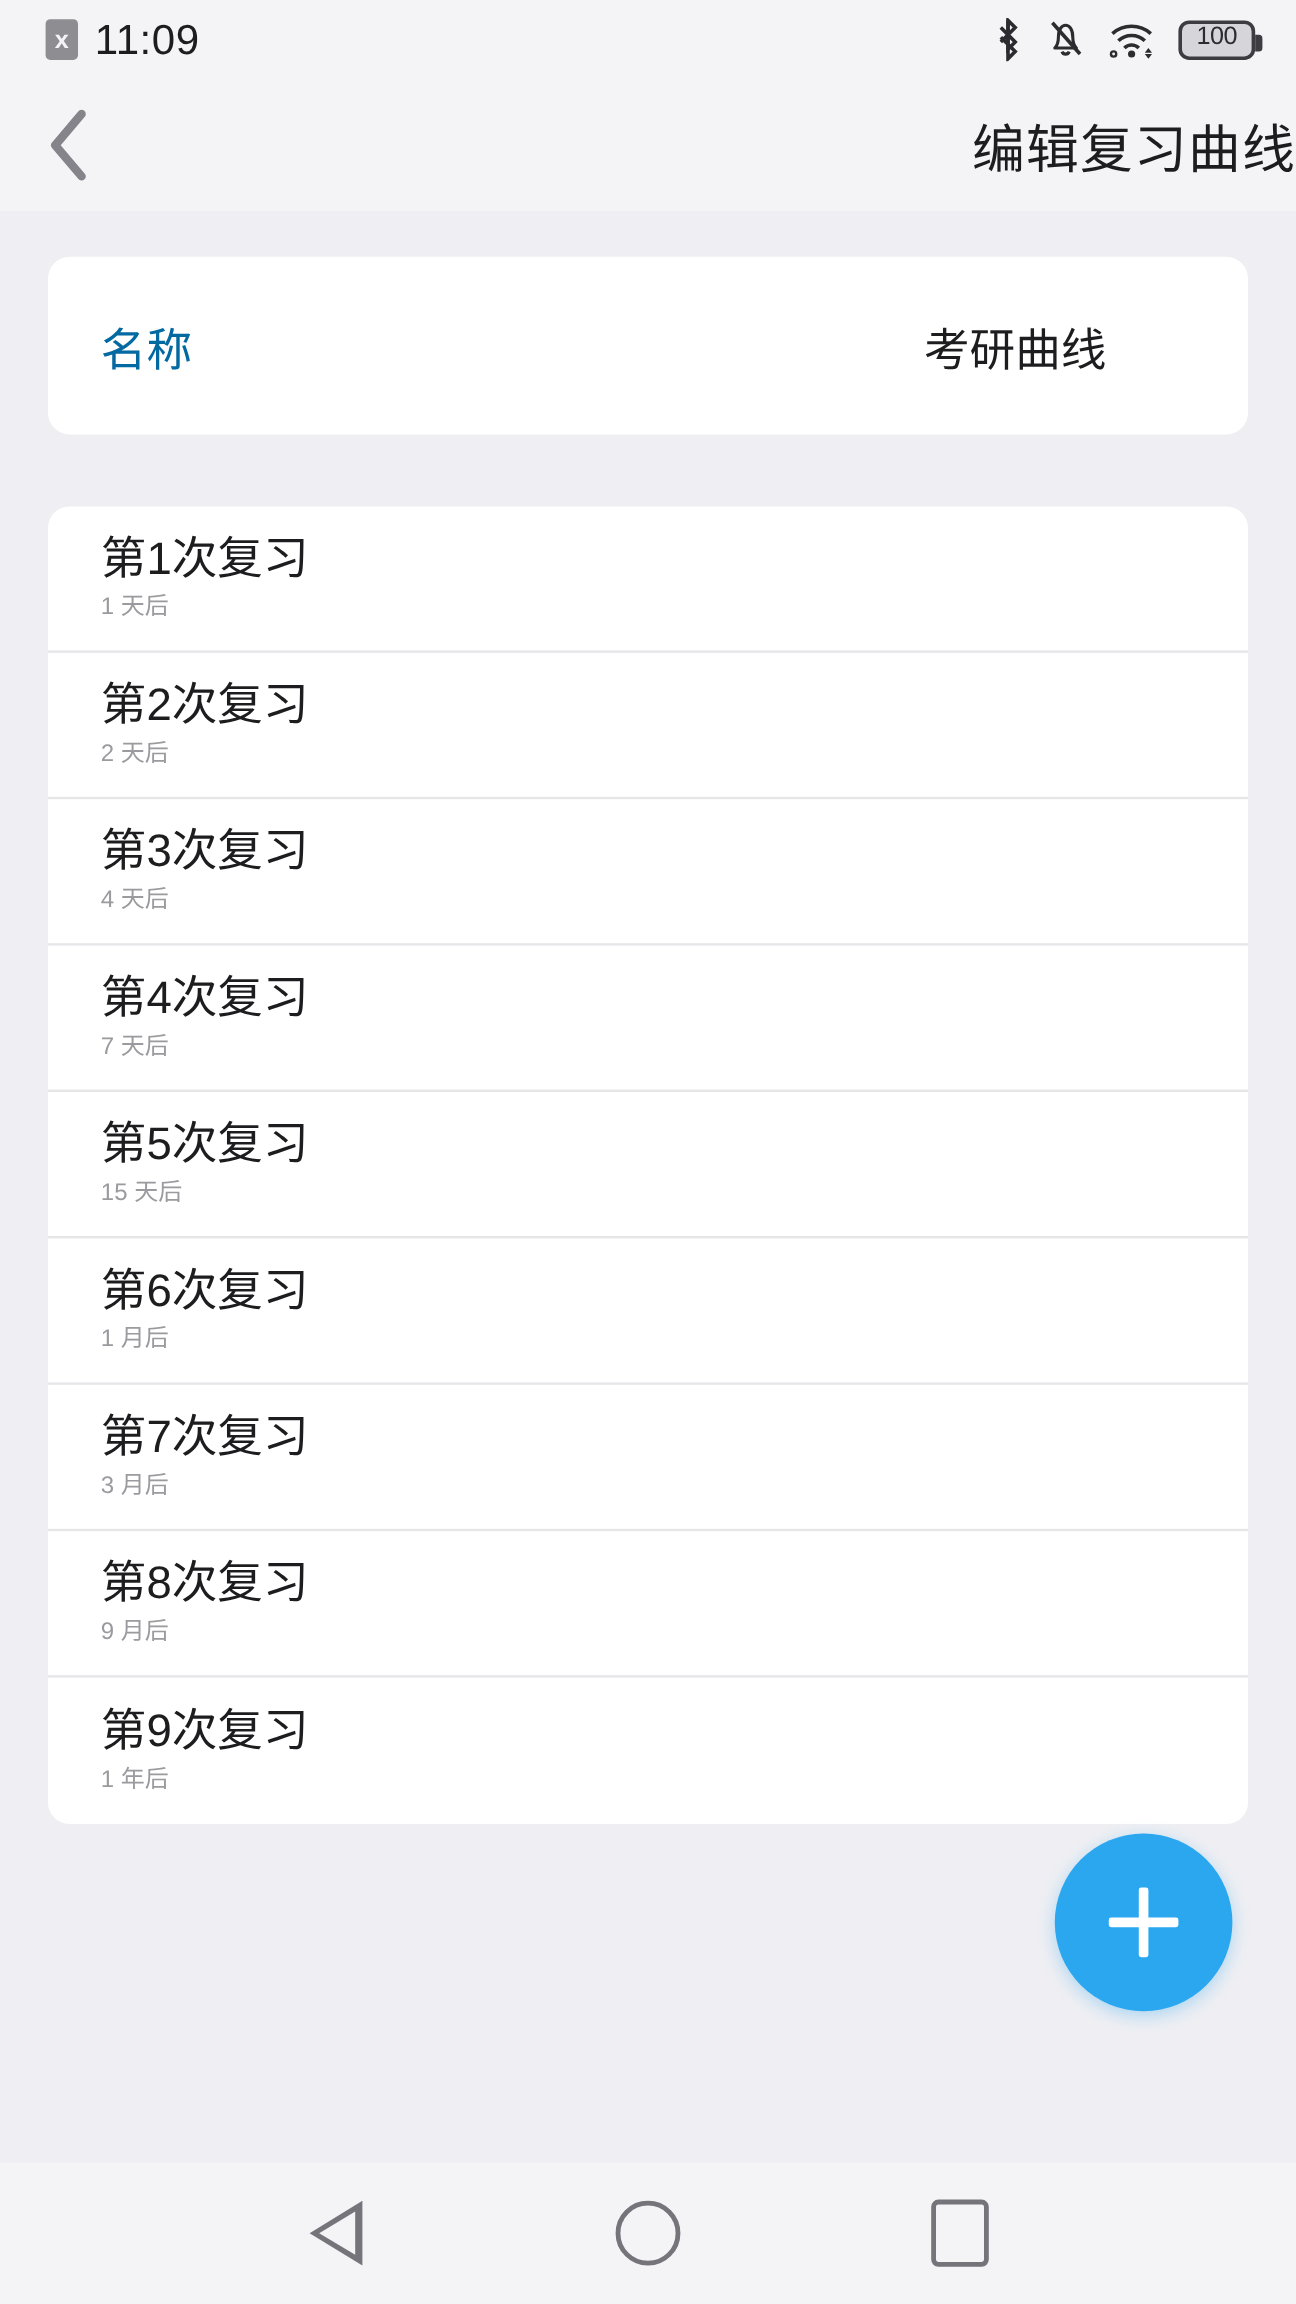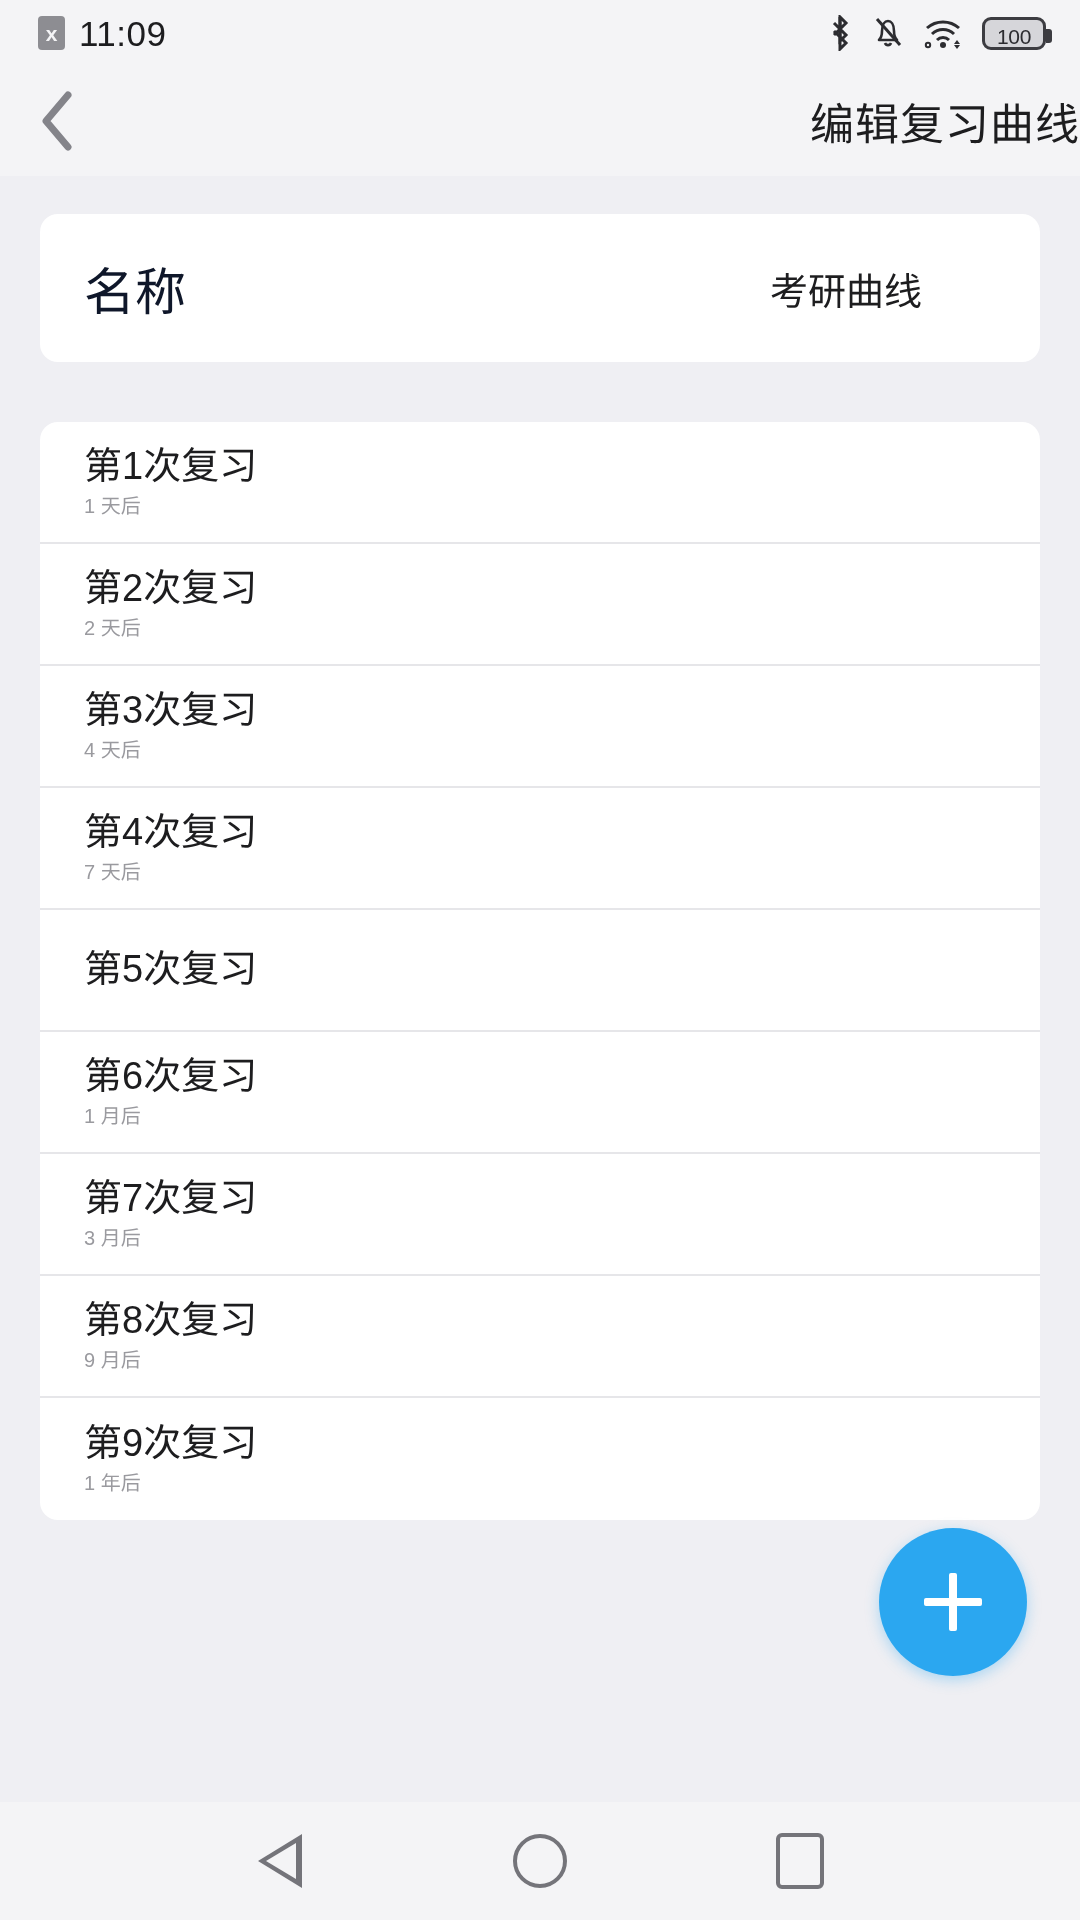--- a/index.html
+++ b/index.html
@@ -23,21 +23,21 @@
   .sim-icon {
     width:27px; height:34px; background:#8d8d92; border-radius:4px;
     display:flex; align-items:center; justify-content:center;
     color:#f4f4f6; font-size:21px; font-weight:bold; line-height:1;
   }
   .clock { font-size:35px; color:#1d1d1f; letter-spacing:0.5px; line-height:1; }
   .status-right { display:flex; align-items:center; gap:19px; }
   .status-right svg { display:block; }
   .battery {
     width:64px; height:33px; border:3px solid #3c3c41; border-radius:9px;
-    position:relative; display:flex; align-items:flex-end; justify-content:center;
+    position:relative; display:flex; align-items:flex-start; justify-content:center;
     background:#d6d6da;
   }
   .battery:after {
     content:""; position:absolute; right:-9px; top:9px;
     width:6px; height:14px; background:#3c3c41; border-radius:0 3px 3px 0;
   }
   .battery span { font-size:21px; color:#2c2c30; line-height:1; letter-spacing:-0.4px; }
 
   
   .title-bar {
@@ -57,21 +57,21 @@
   
   .content { flex:1 1 auto; background:#efeff3; padding:0 40px; position:relative; overflow:hidden; }
 
   .card { background:#ffffff; border-radius:18px; }
 
   .name-card {
     margin-top:38px; height:148px;
     display:flex; align-items:center; justify-content:space-between;
     padding:0 44px;
   }
-  .name-label { font-size:51px; color:#0f172a; }
+  .name-label { font-size:38px; color:#0369a1; }
   .name-value { font-size:38px; color:#1d1d1f; padding-right:74px; }
 
   .list-card { margin-top:60px; overflow:hidden; }
   .list-item {
     height:122px; padding:0 44px;
     display:flex; flex-direction:column; justify-content:center;
     border-bottom:2px solid #e6e6e9; cursor:pointer;
   }
   .list-item:last-child { border-bottom:none; }
   .item-title { font-size:38px; color:#1d1d1f; line-height:1.05; }
@@ -178,20 +178,21 @@
       <div class="list-item">
         <div class="item-title">第3次复习</div>
         <div class="item-sub">4 天后</div>
       </div>
       <div class="list-item">
         <div class="item-title">第4次复习</div>
         <div class="item-sub">7 天后</div>
       </div>
       <div class="list-item">
         <div class="item-title">第5次复习</div>
+        <div class="item-sub">15 天后</div>
       </div>
       <div class="list-item">
         <div class="item-title">第6次复习</div>
         <div class="item-sub">1 月后</div>
       </div>
       <div class="list-item">
         <div class="item-title">第7次复习</div>
         <div class="item-sub">3 月后</div>
       </div>
       <div class="list-item">

